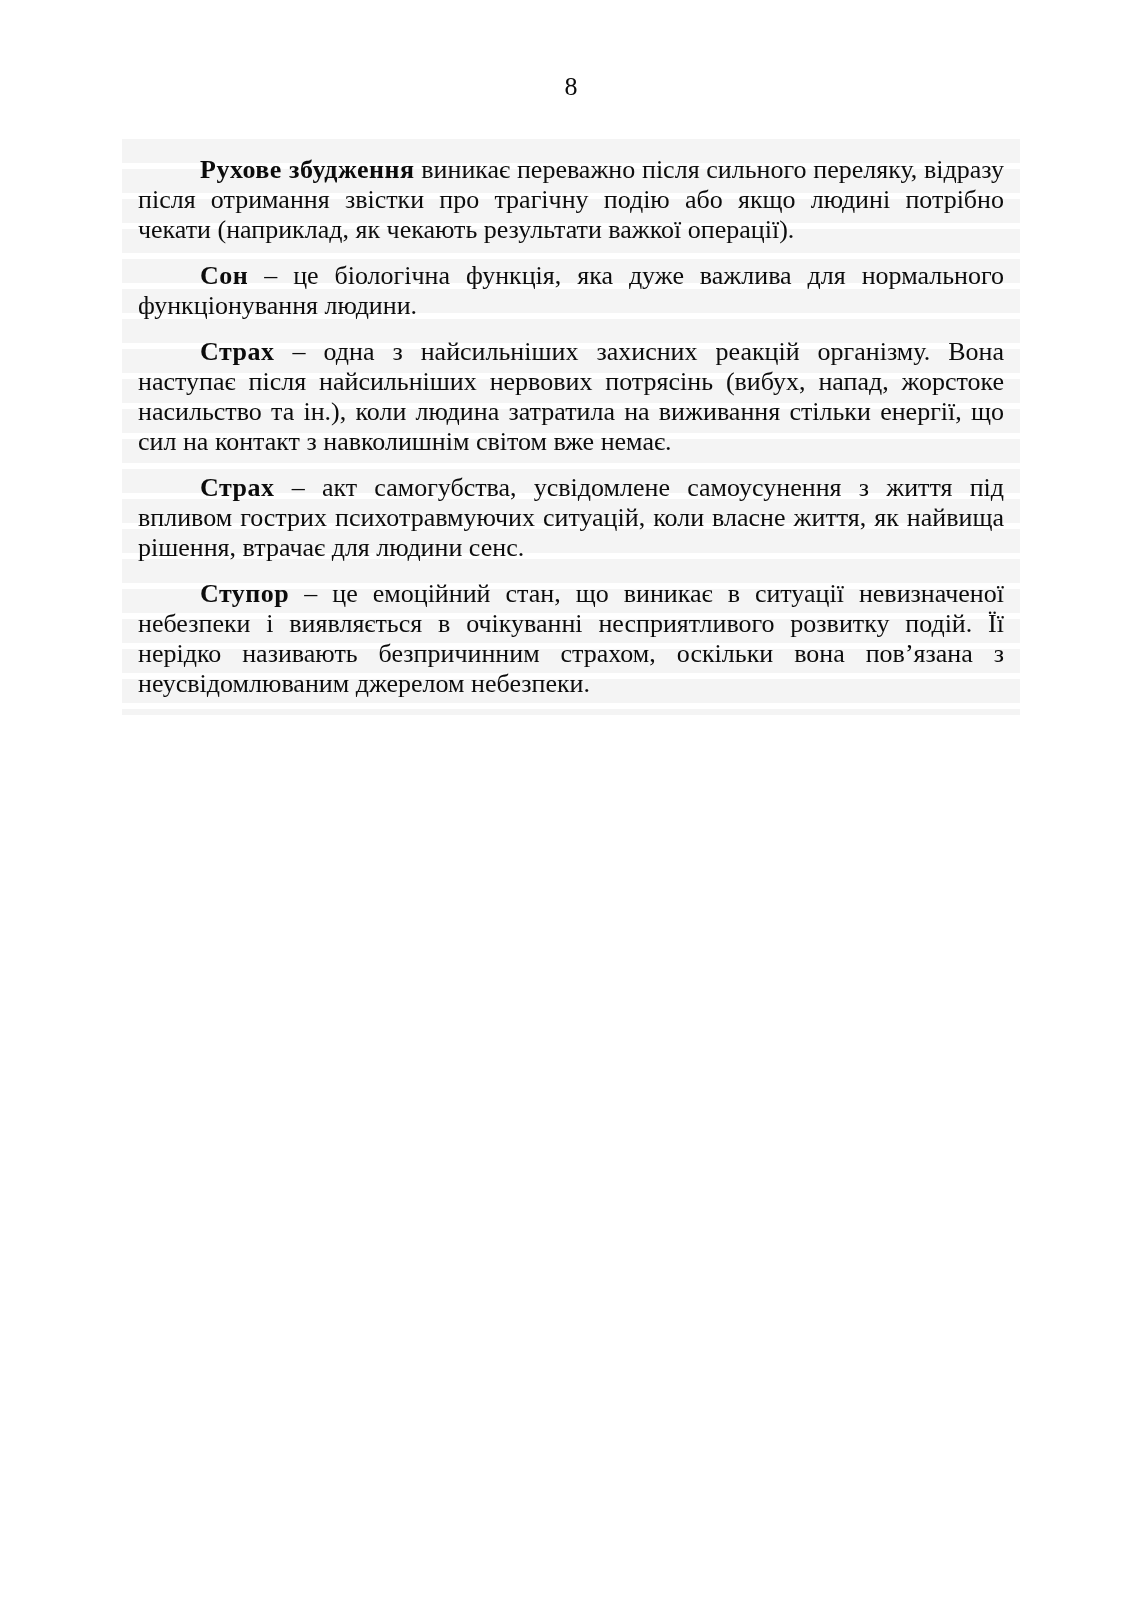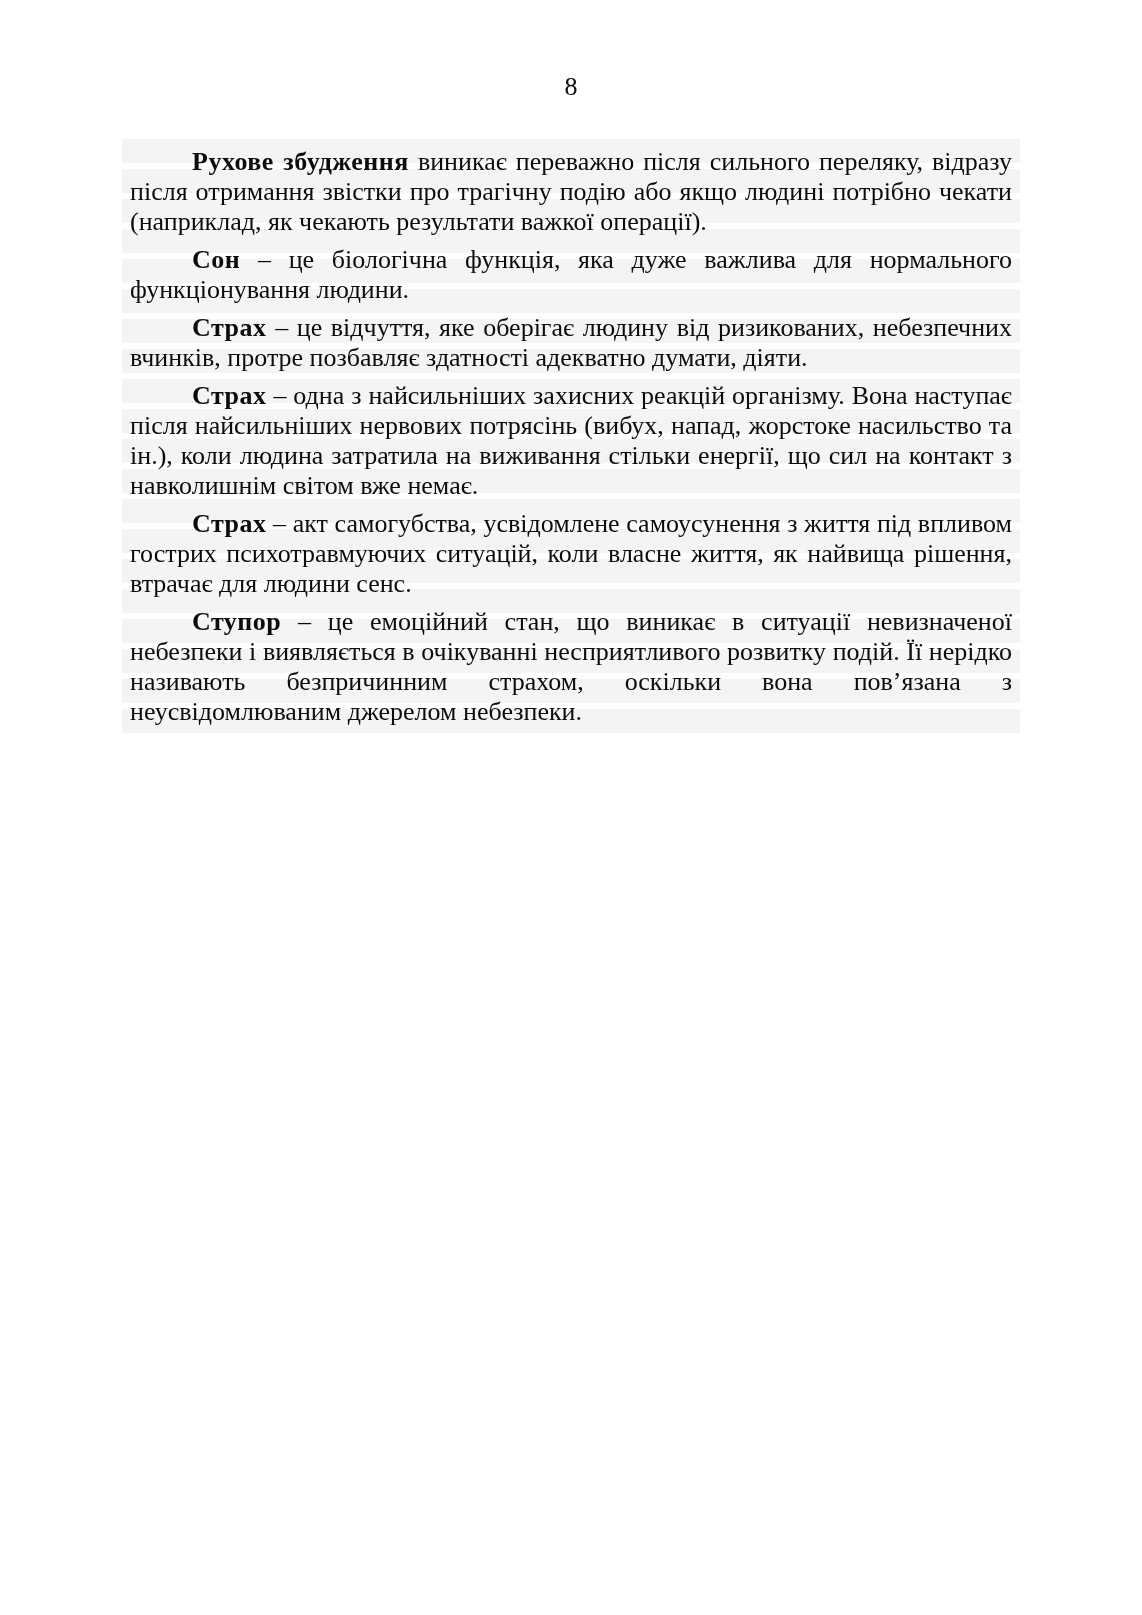--- a/index.html
+++ b/index.html
@@ -38,21 +38,21 @@
   .content {
     position: absolute;
     top: 139px;
     left: 122px;
     width: 898px;
     font-size: 26px;
     line-height: 30px;
     text-align: justify;
   }
   .para {
-    margin: 8px;
+    margin: 16px;
     text-indent: 62px;
   }
   .term {
     font-weight: bold;
     letter-spacing: 0.5px;
   }
 </style>
 </head>
 <body>
 
@@ -65,24 +65,20 @@
     <p class="para">
       <span class="term">Рухове збудження</span>
       <span>виникає переважно після сильного переляку, відразу після отримання звістки про трагічну подію або якщо людині потрібно чекати (наприклад, як чекають результати важкої операції).</span>
     </p>
 
     <p class="para">
       <span class="term">Сон</span>
       <span>– це біологічна функція, яка дуже важлива для нормального функціонування людини.</span>
     </p>
 
-    <p class="para">
-      <span class="term">Страх</span>
-      <span>– це відчуття, яке оберігає людину від ризикованих, небезпечних вчинків, протре позбавляє здатності адекватно думати, діяти.</span>
-    </p>
 
     <p class="para">
       <span class="term">Страх</span>
       <span>– одна з найсильніших захисних реакцій організму. Вона наступає після найсильніших нервових потрясінь (вибух, напад, жорстоке насильство та ін.), коли людина затратила на виживання стільки енергії, що сил на контакт з навколишнім світом вже немає.</span>
     </p>
 
     <p class="para">
       <span class="term">Страх</span>
       <span>– акт самогубства, усвідомлене самоусунення з життя під впливом гострих психотравмуючих ситуацій, коли власне життя, як найвища рішення, втрачає для людини сенс.</span>
     </p>

